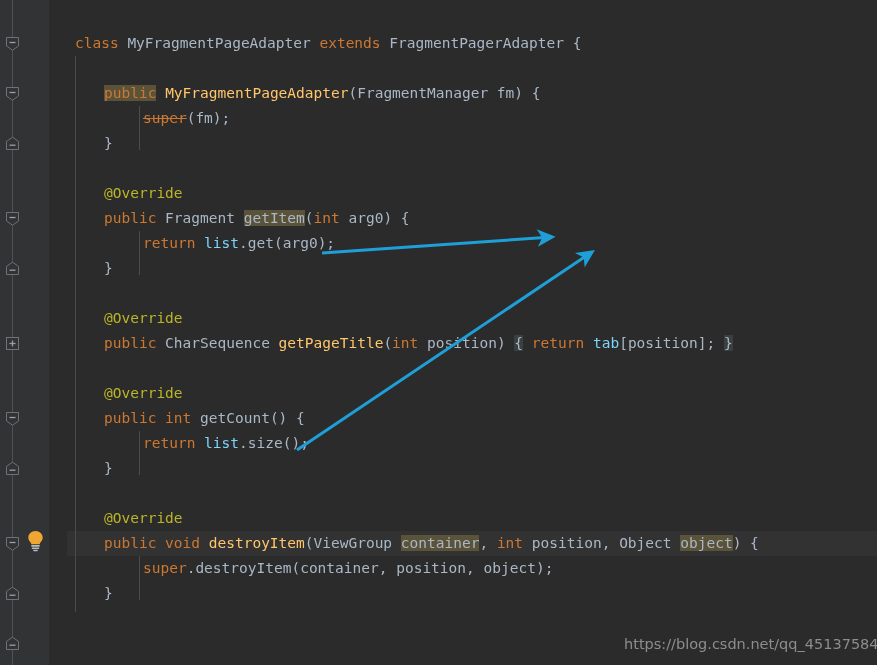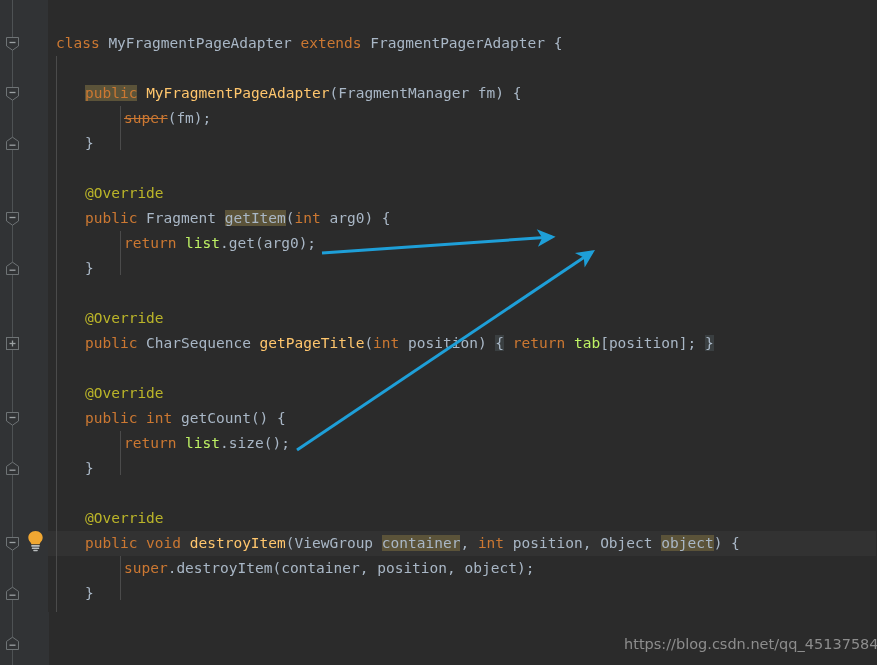--- a/index.html
+++ b/index.html
@@ -46,21 +46,21 @@
   .bulb {
     position: absolute;
     left: 26px;
     width: 19px;
     height: 22px;
   }
 
   
   .editor {
     position: absolute;
-    left: 48px;
+    left: 67px;
     top: 0;
     right: 0;
     height: 612px;
     background: #2b2b2b;
     overflow: hidden;
   }
   .caret-line {
     position: absolute;
     left: 0;
     width: 877px;
@@ -91,21 +91,21 @@
     position: absolute;
     width: 1px;
     background: #4b4b4b;
   }
 
   
   .kw   { color: #cc7832; }
   .typ  { color: #a9b7c6; }
   .id   { color: #a9b7c6; }
   .fn   { color: #ffc66d; }
-  .fld  { color: #bef264; }
+  .fld  { color: #7dd3fc; }
   .ann  { color: #bbb529; }
   .pun  { color: #a9b7c6; }
   .strk { color: #cc7832; text-decoration: line-through; }
 
   .hl   { background: #5b5339; }
   .fold-ph { background: #3a3f41; color: #a9b7c6; }
 
   
   .overlay {
     position: absolute;

